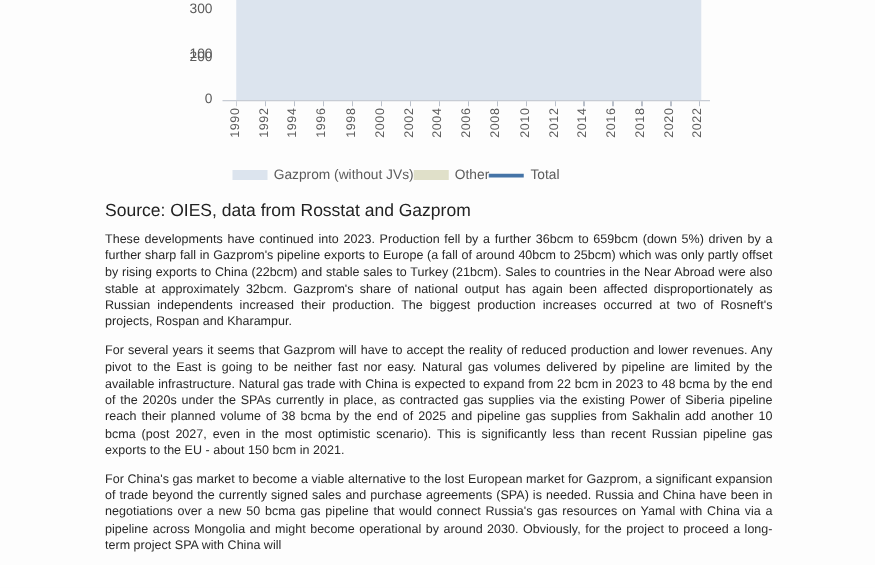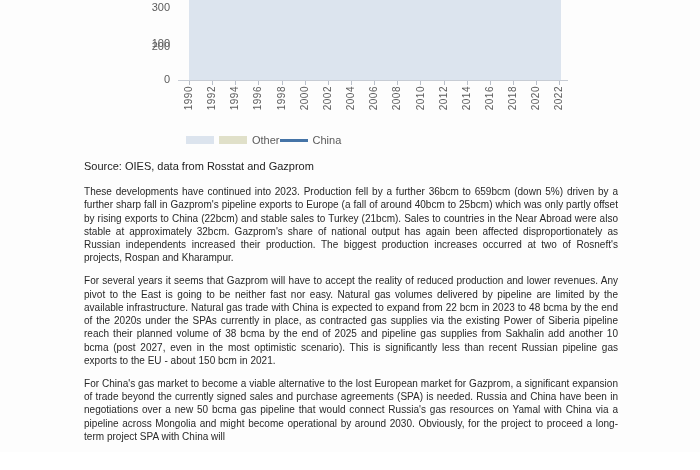--- a/index.html
+++ b/index.html
@@ -34,21 +34,21 @@
   .legend-item { display:flex; align-items:center; }
   .legend-item + .legend-item { }
   .swatch { width:28px; height:8px; margin-right:5px; }
   .sw-gazprom { background:#dce4ee; }
   .sw-other   { background:#e0e0c9; }
   .sw-total   { height:3px; background:#4574a7; }
 
   
   .source-note {
     position:absolute; left:84px; top:160px;
-    font-size:11px; color:#222222;
+    font-size:14px; color:#222222;
   }
   .bodytext {
     position:absolute; left:84px; top:185px; width:534px;
     font-size:10px; line-height:13.3px; color:#282828;
     text-align:justify; letter-spacing:0.02px;
   }
   .bodytext p { margin:0 0 9.5px 0; }
 </style>
 </head>
 <body>
@@ -79,28 +79,29 @@
     <span class="x-tick" style="--i:11">2012</span>
     <span class="x-tick" style="--i:12">2014</span>
     <span class="x-tick" style="--i:13">2016</span>
     <span class="x-tick" style="--i:14">2018</span>
     <span class="x-tick" style="--i:15">2020</span>
     <span class="x-tick" style="--i:16">2022</span>
 
     <div class="legend">
       <div class="legend-item">
         <span class="swatch sw-gazprom"></span>
+        <span>Gazprom (without JVs)</span>
       </div>
       <div class="legend-item">
         <span class="swatch sw-other"></span>
         <span>Other</span>
       </div>
       <div class="legend-item">
         <span class="swatch sw-total"></span>
-        <span>China</span>
+        <span>Total</span>
       </div>
     </div>
   </div>
 
   <div class="source-note">Source: OIES, data from Rosstat and Gazprom</div>
 
   <div class="bodytext">
     <p>These developments have continued into 2023. Production fell by a further 36bcm to 659bcm (down 5%) driven by a further sharp fall in Gazprom's pipeline exports to Europe (a fall of around 40bcm to 25bcm) which was only partly offset by rising exports to China (22bcm) and stable sales to Turkey (21bcm). Sales to countries in the Near Abroad were also stable at approximately 32bcm. Gazprom's share of national output has again been affected disproportionately as Russian independents increased their production. The biggest production increases occurred at two of Rosneft's projects, Rospan and Kharampur.</p>
     <p>For several years it seems that Gazprom will have to accept the reality of reduced production and lower revenues. Any pivot to the East is going to be neither fast nor easy. Natural gas volumes delivered by pipeline are limited by the available infrastructure.  Natural gas trade with China is expected to expand from 22 bcm in 2023 to 48 bcma by the end of the 2020s under the SPAs currently in place, as contracted gas supplies via the existing Power of Siberia pipeline reach their planned volume of 38 bcma by the end of 2025 and pipeline gas supplies from Sakhalin add another 10 bcma (post 2027, even in the most optimistic scenario).  This is significantly less than recent Russian pipeline gas exports to the EU - about 150 bcm in 2021.</p>
     <p>For China's gas market to become a viable alternative to the lost European market for Gazprom, a significant expansion of trade beyond the currently signed sales and purchase agreements (SPA) is needed.  Russia and China have been in negotiations over a new 50 bcma gas pipeline that would connect Russia's gas resources on Yamal with China via a pipeline across Mongolia and might become operational by around 2030. Obviously, for the project to proceed a long-term project SPA with China will</p>

